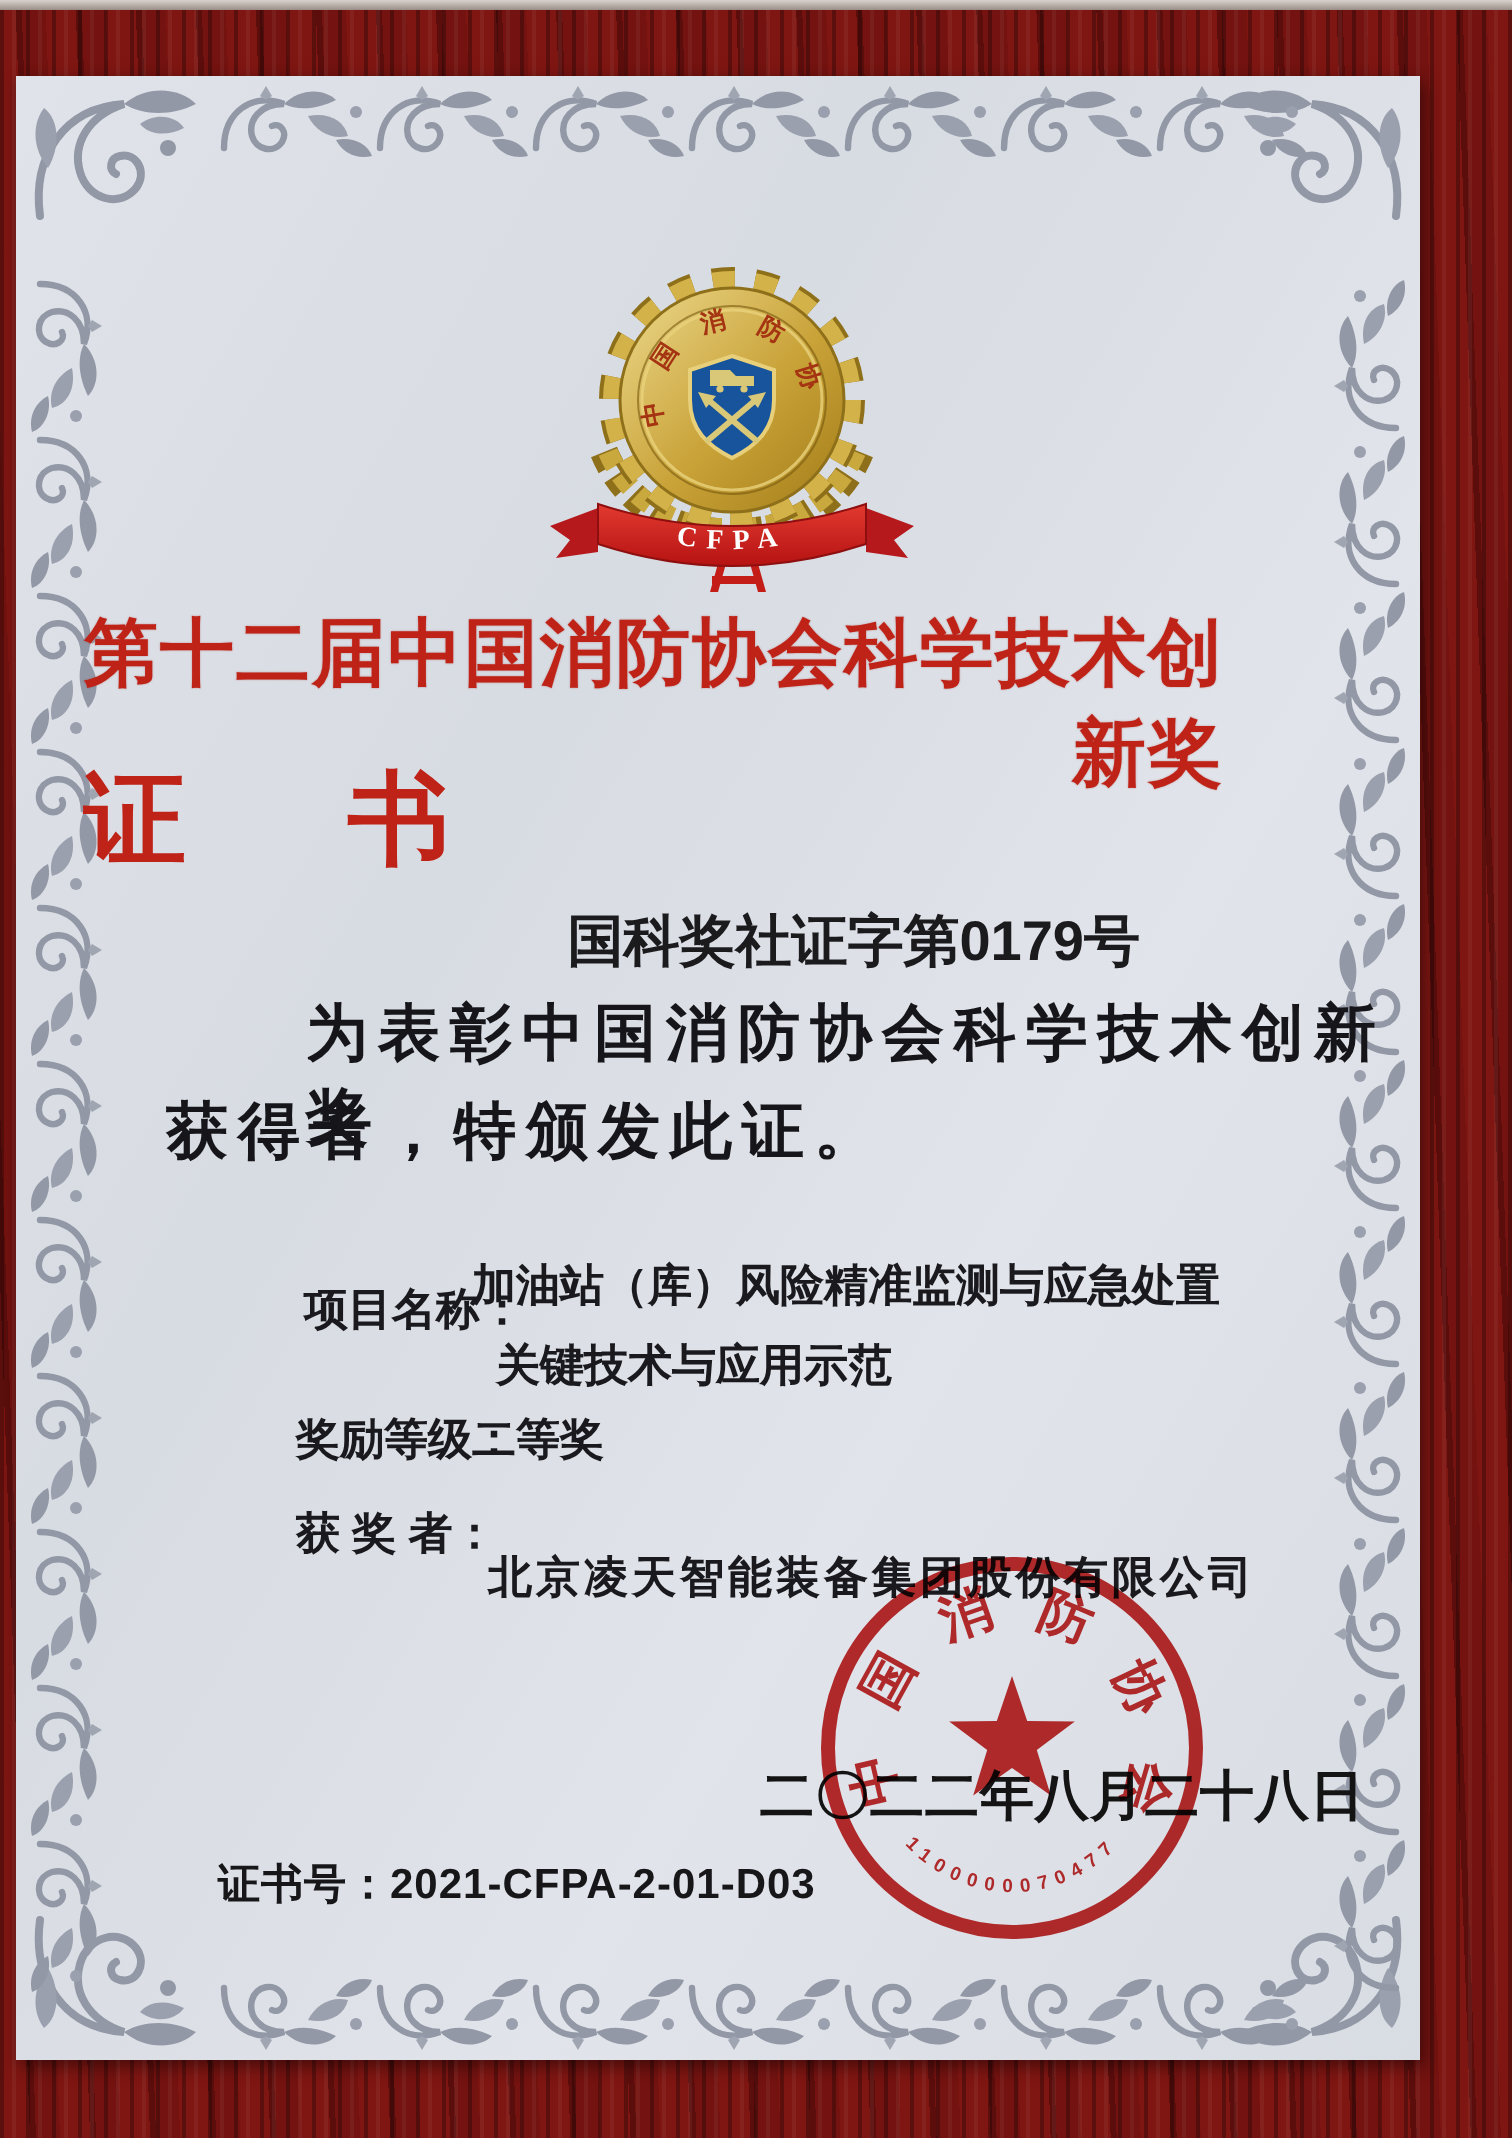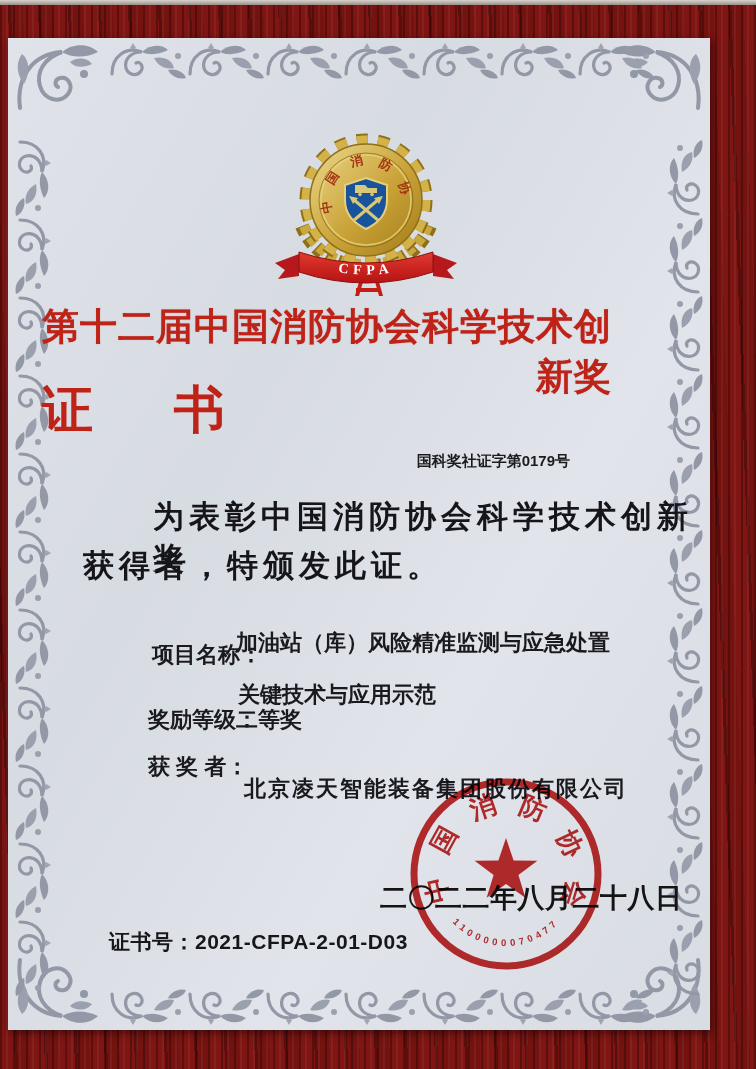--- a/index.html
+++ b/index.html
@@ -23,28 +23,28 @@
     position:absolute;left:0;top:264px;width:604px;text-align:right;
     font-size:37px;font-weight:bold;color:#bf2318;letter-spacing:1px;
     text-shadow:0 0 1px rgba(150,20,10,.4);
   }
   .subtitle{
     position:absolute;left:0;top:338px;width:625px;text-align:left;
     font-size:51px;font-weight:bold;color:#bf2318;letter-spacing:34px;text-indent:34px;
   }
   .serial{
     position:absolute;left:0;top:414px;width:618px;text-align:right;padding-right:56px;box-sizing:border-box;
-    font-family:"Liberation Sans",sans-serif;font-size:15px;font-weight:bold;color:#1b1b1d;
+    font-family:"Liberation Sans",sans-serif;font-size:28px;font-weight:bold;color:#1b1b1d;
   }
   .body-line1{position:absolute;left:145px;top:458px;font-size:31px;font-weight:600;color:#16161a;letter-spacing:5px;}
   .body-line2{position:absolute;left:75px;top:507px;font-size:31px;font-weight:600;color:#16161a;letter-spacing:5px;}
   .field{position:absolute;font-family:"Liberation Sans",sans-serif;font-size:22px;font-weight:bold;color:#1a1a1e;}
   .f-label1{left:144px;top:590px;margin-top:12px;}
   .f-value1a{left:228px;top:590px;}
-  .f-value1b{left:230px;top:630px;margin-top:12px;}
+  .f-value1b{left:240px;top:630px;}
   .f-label2{left:140px;top:667px;}
   .f-value2{left:228px;top:667px;}
   .f-label3{left:140px;top:714px;}
   .f-value3{left:236px;top:736px;letter-spacing:2px;}
   .date{
     position:absolute;left:372px;top:842px;z-index:4;
     font-size:27px;font-weight:bold;color:#141414;letter-spacing:0.5px;
   }
   .seal{position:absolute;left:398px;top:736px;width:200px;height:200px;z-index:5;mix-blend-mode:multiply;opacity:.93;}
   .certno{

